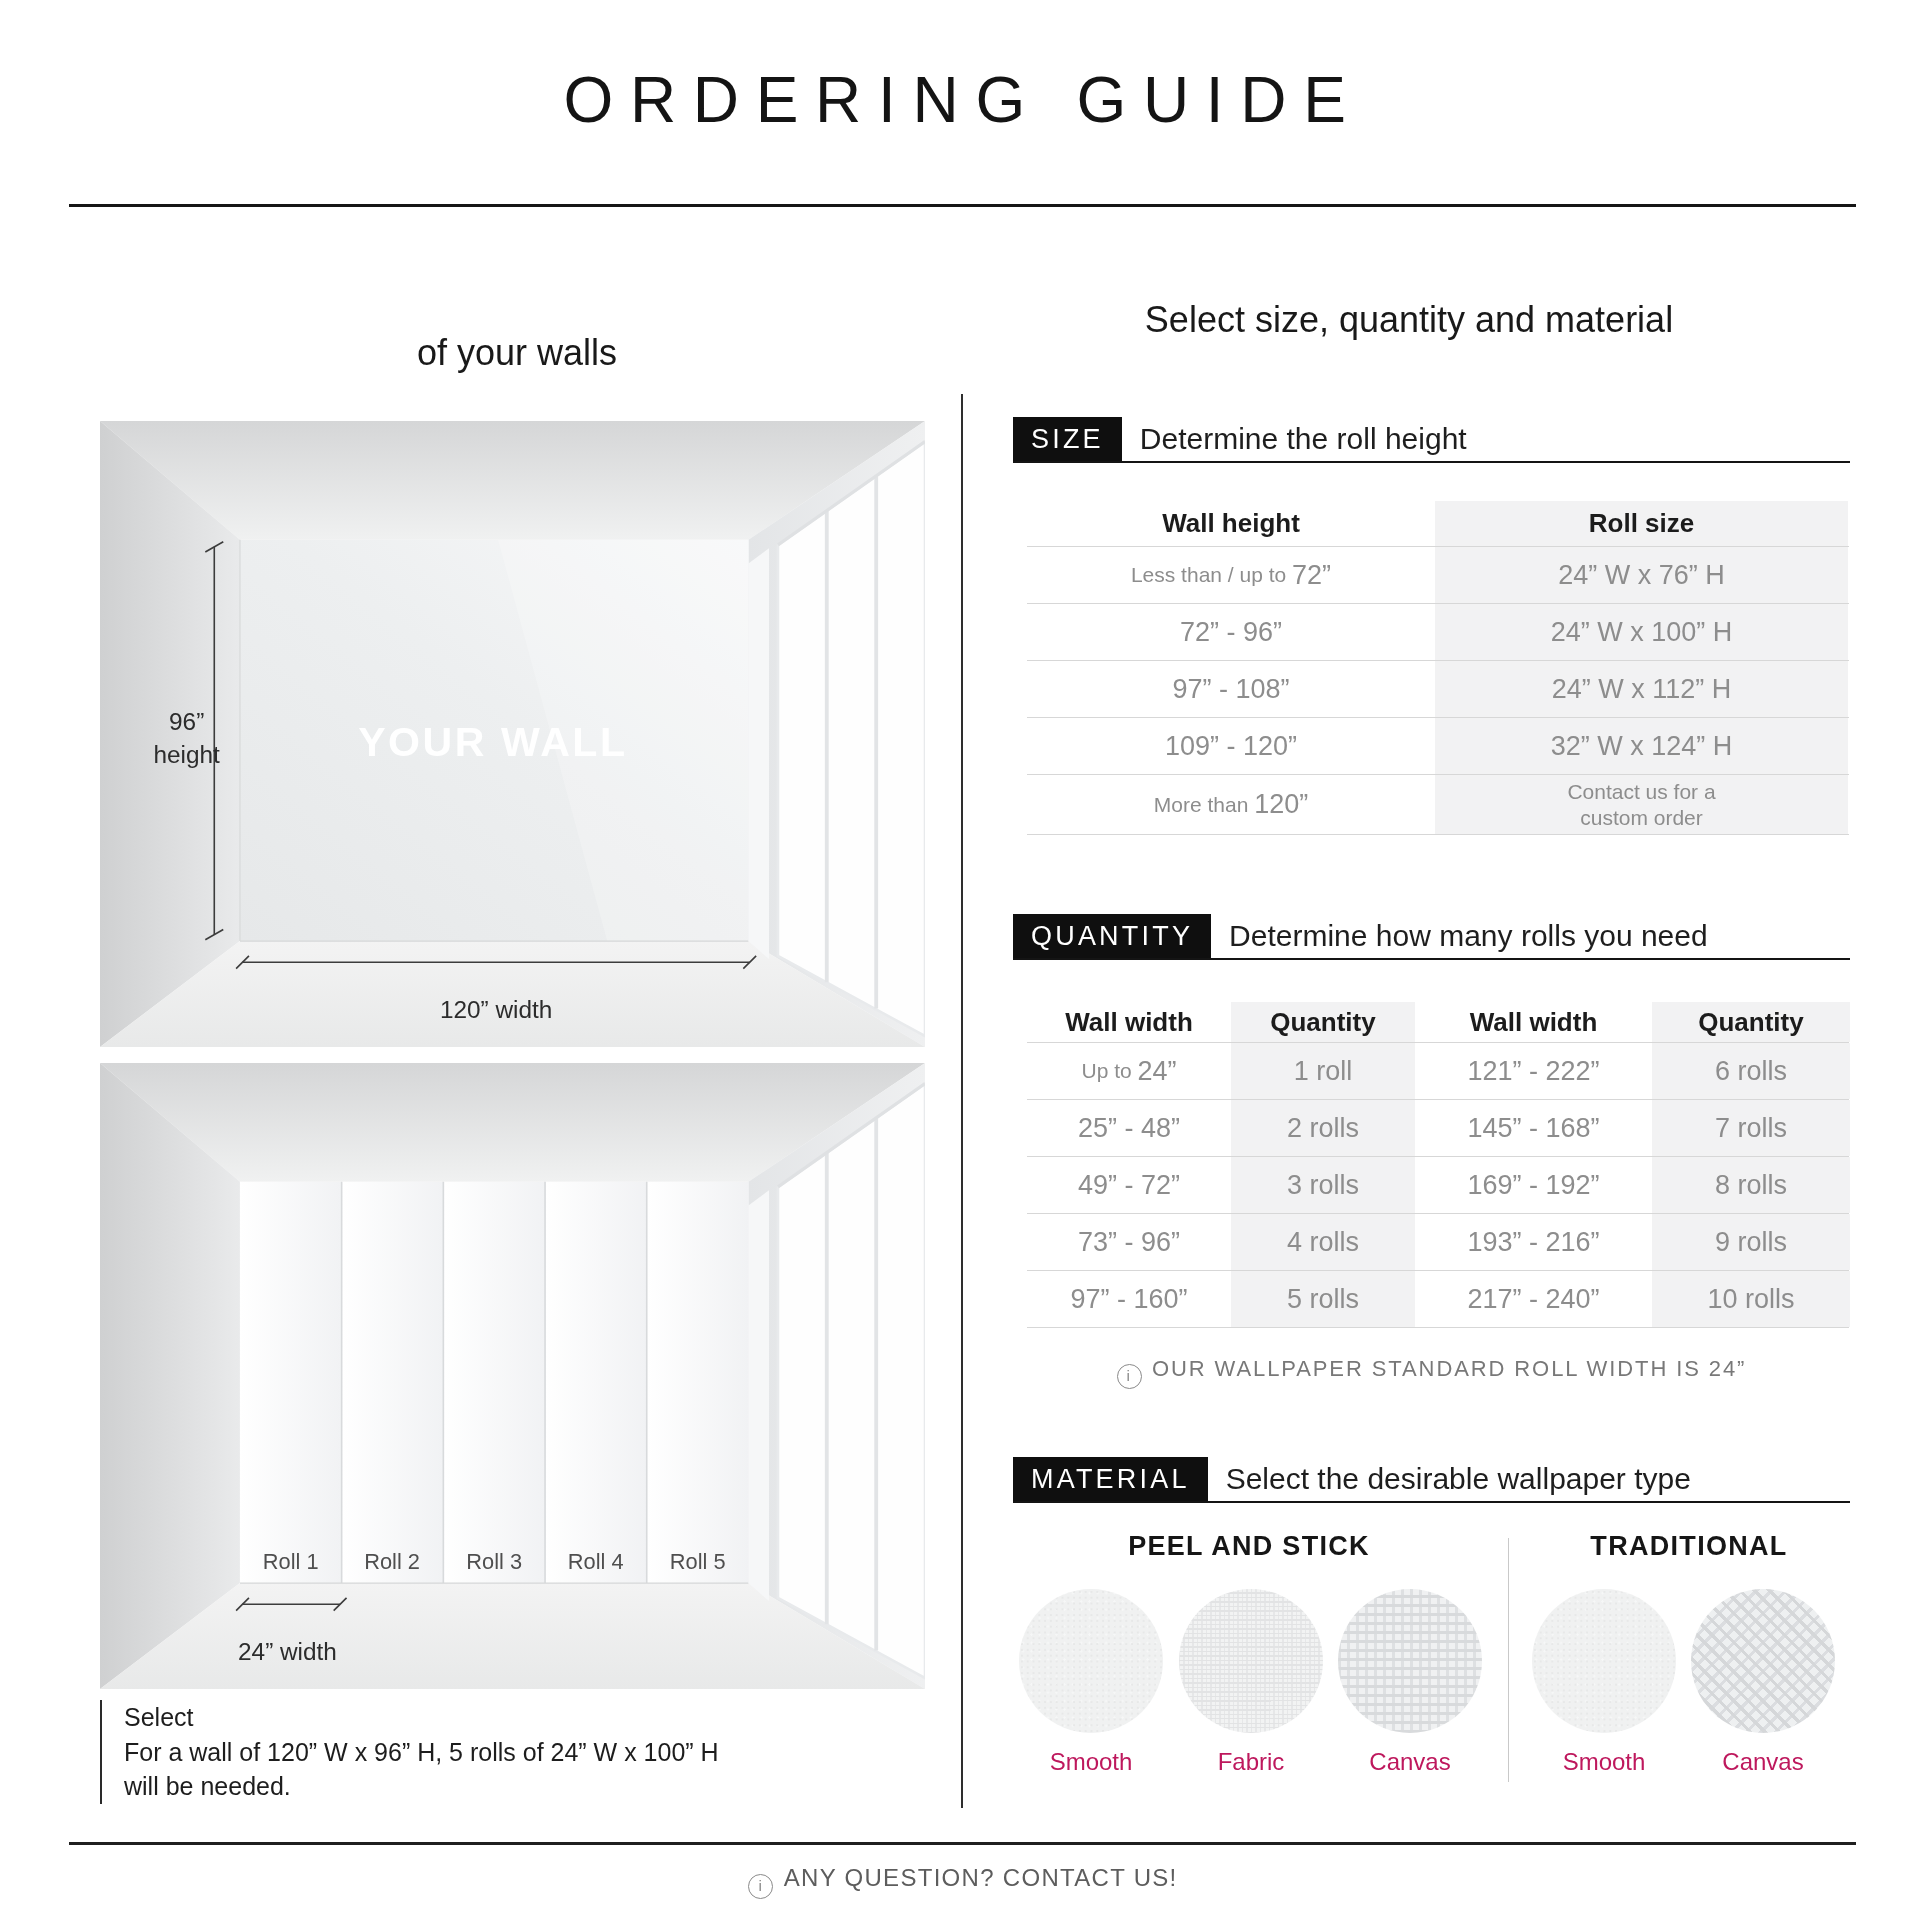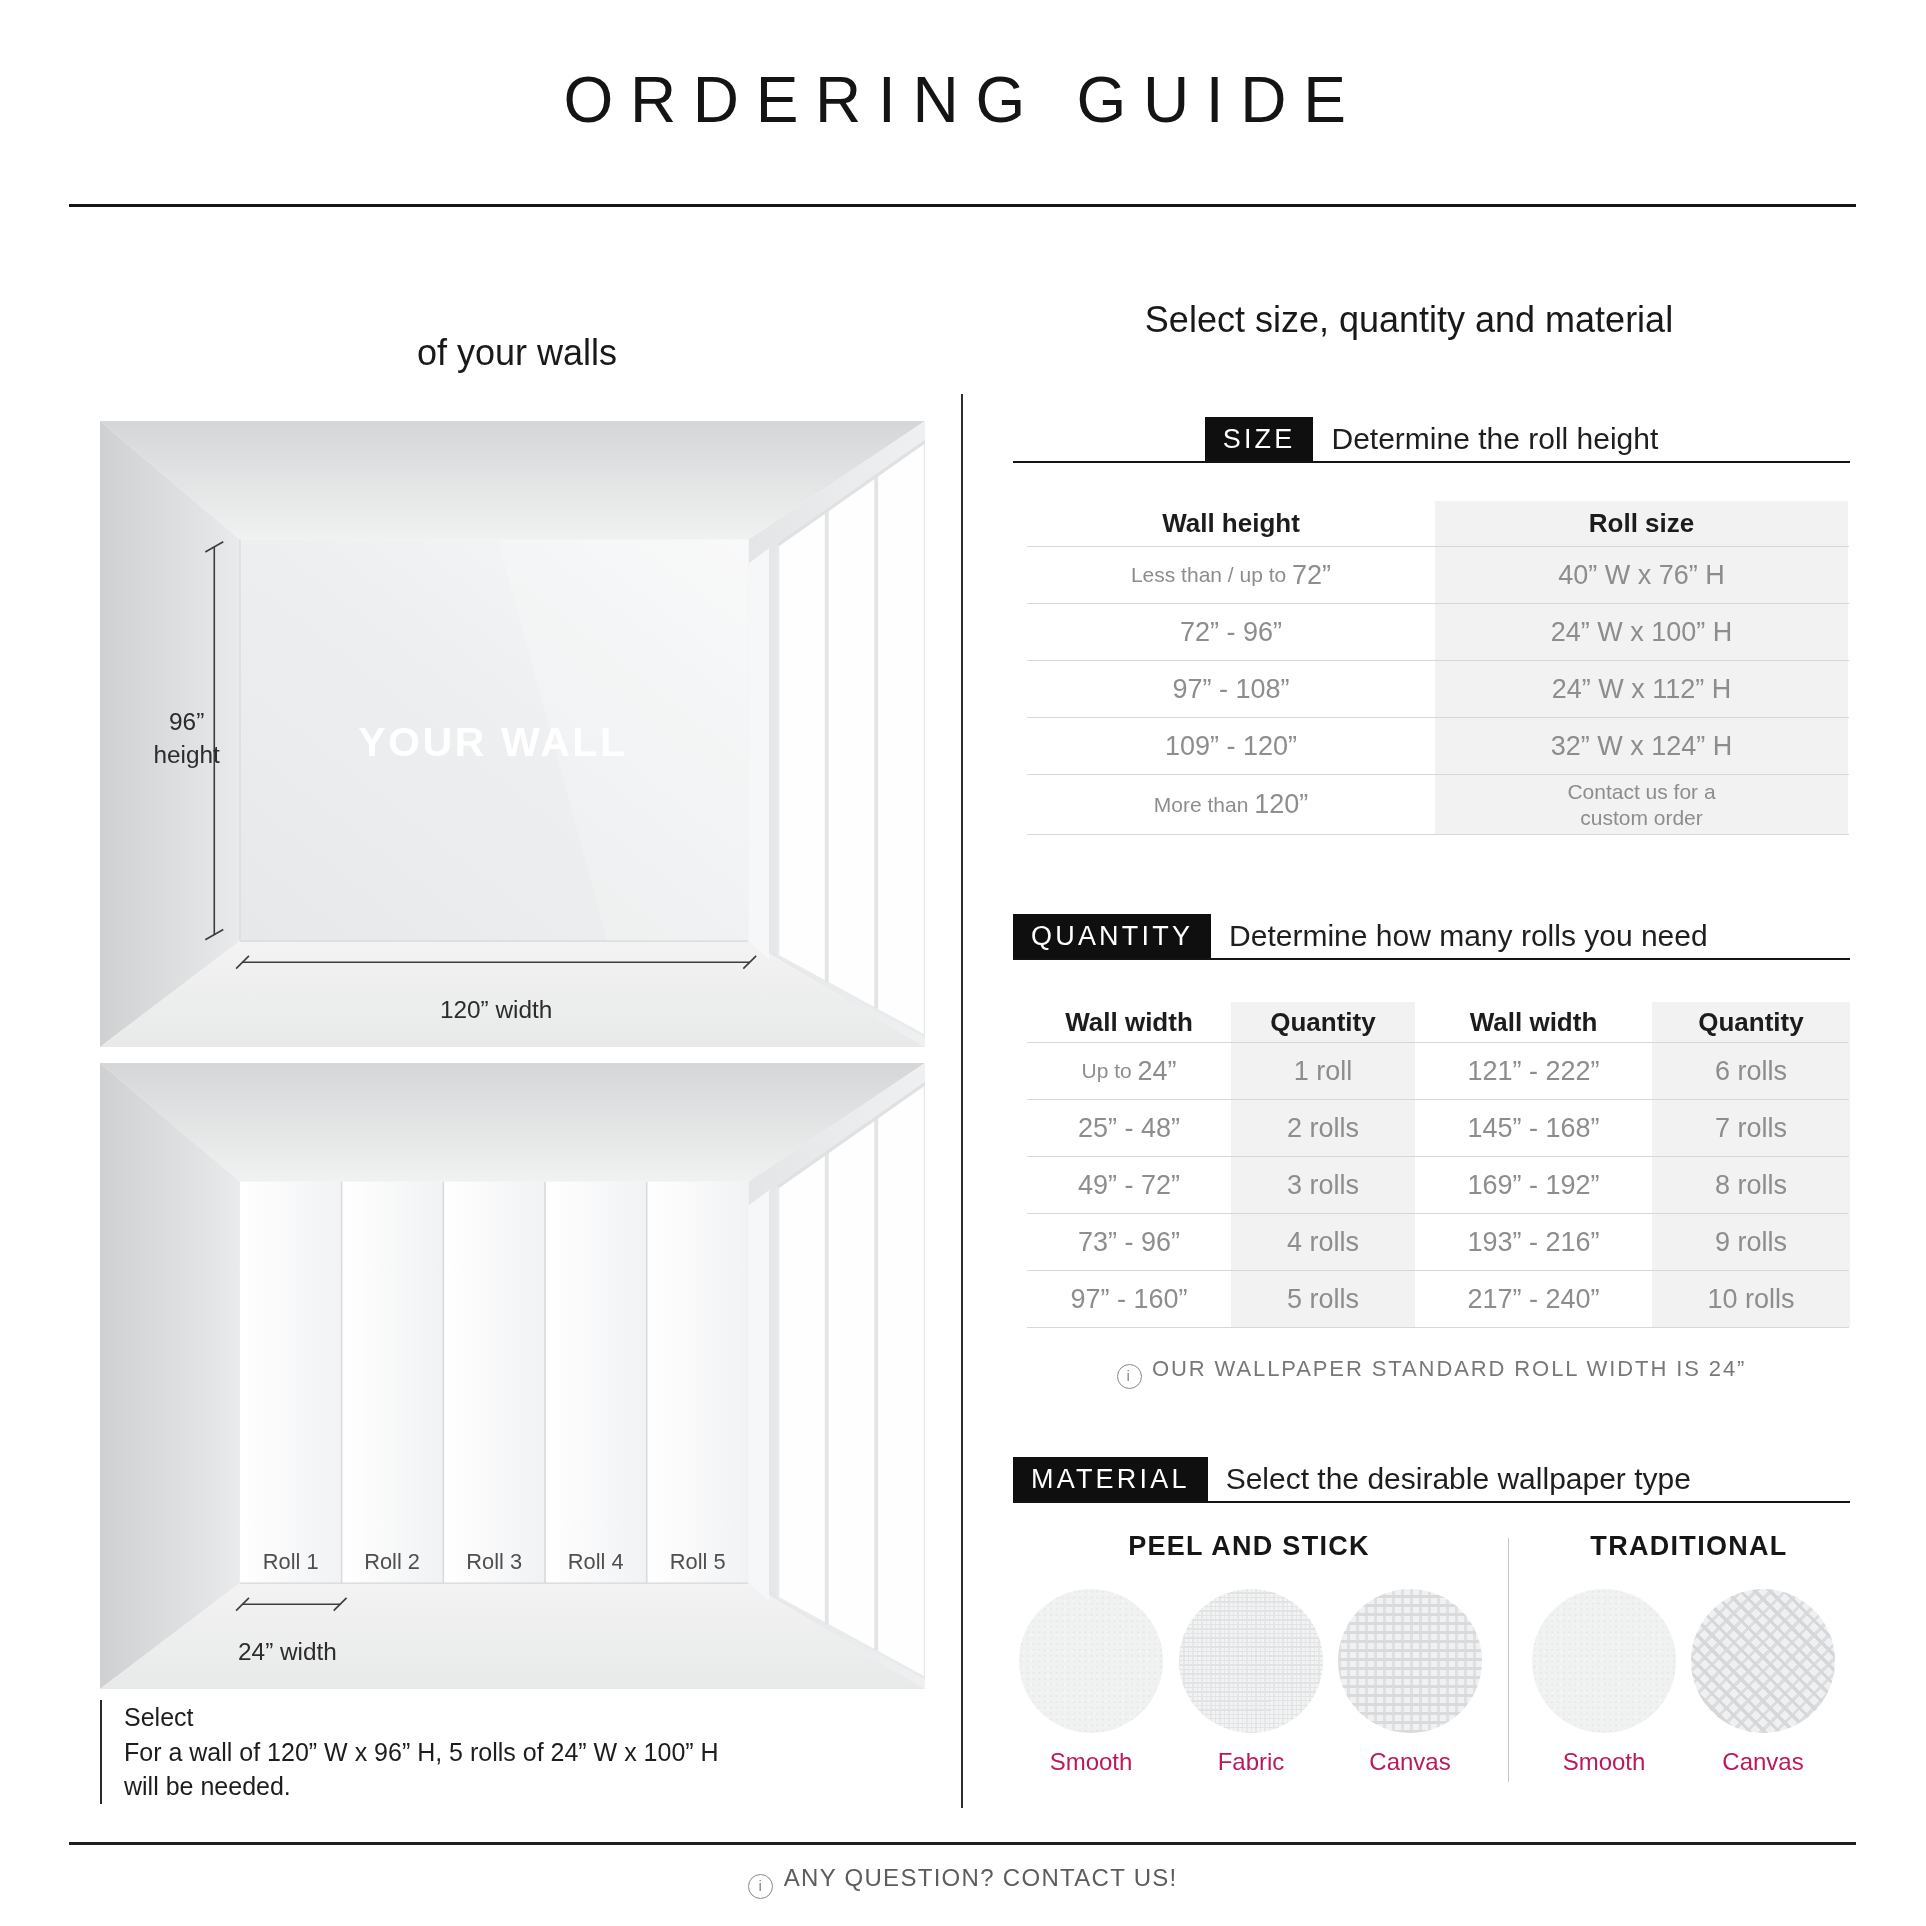--- a/index.html
+++ b/index.html
@@ -24,21 +24,21 @@
   .room-2{top:1063px;}
   .room text{font-family:"Liberation Sans",sans-serif;}
 
   
   .example{position:absolute;left:100px;top:1700px;border-left:2.6px solid #2a2a2a;
       padding-left:22px;font-size:25px;line-height:1.38;color:#1d1d1d;}
 
   
   .sec-head{position:absolute;left:1013px;width:837px;height:46px;
       border-bottom:2.6px solid #141414;display:flex;align-items:stretch;box-sizing:border-box;}
-  .sec-head-size{top:417px;justify-content:center;}
+  .sec-head-size{top:417px;}
   .sec-head-qty{top:914px;}
   .sec-head-mat{top:1457px;}
   .sec-label{background:#0f0f0f;color:#ffffff;font-size:27px;letter-spacing:3.2px;
       display:flex;align-items:center;padding:0 18px;}
   .sec-title{font-size:30px;color:#1e1e1e;display:flex;align-items:center;padding-left:18px;}
 
   
   .tbl{position:absolute;left:1027px;width:822px;border-bottom:1.3px solid #d7d7d7;}
   .size-tbl{top:501px;}
   .qty-tbl{top:1002px;}
@@ -216,21 +216,21 @@
   <div class="tbl size-tbl">
     <div class="trow thead-row">
       <div class="cell">Wall height</div>
       <div class="cell shade">Roll size</div>
     </div>
     <div class="trow drow">
       <div class="cell">
           <span class="sm">Less than / up to </span>
           <span>72”</span>
         </div>
-      <div class="cell shade">40” W x 76” H</div>
+      <div class="cell shade">24” W x 76” H</div>
     </div>
     <div class="trow drow">
       <div class="cell">
           <span class="sm"></span>
           <span>72” - 96”</span>
         </div>
       <div class="cell shade">24” W x 100” H</div>
     </div>
     <div class="trow drow">
       <div class="cell">

